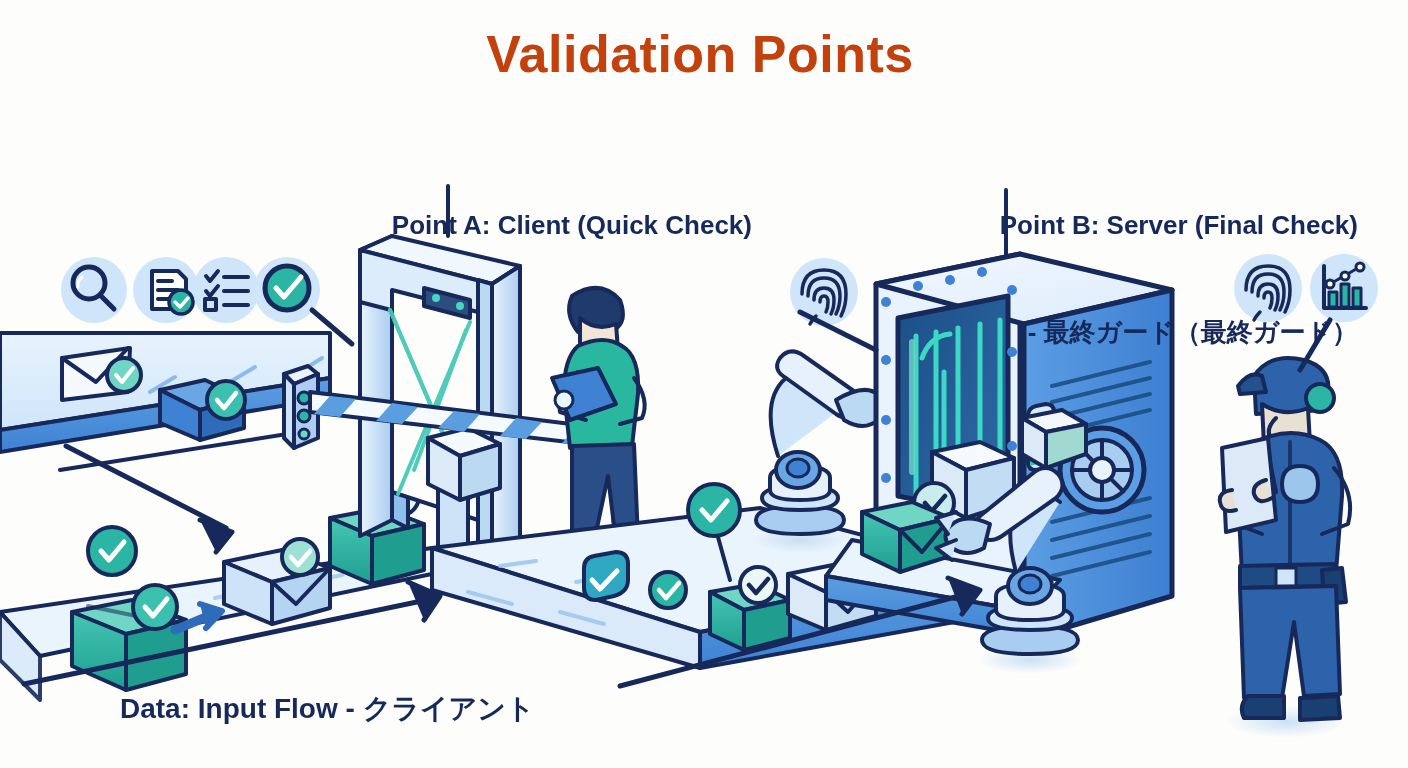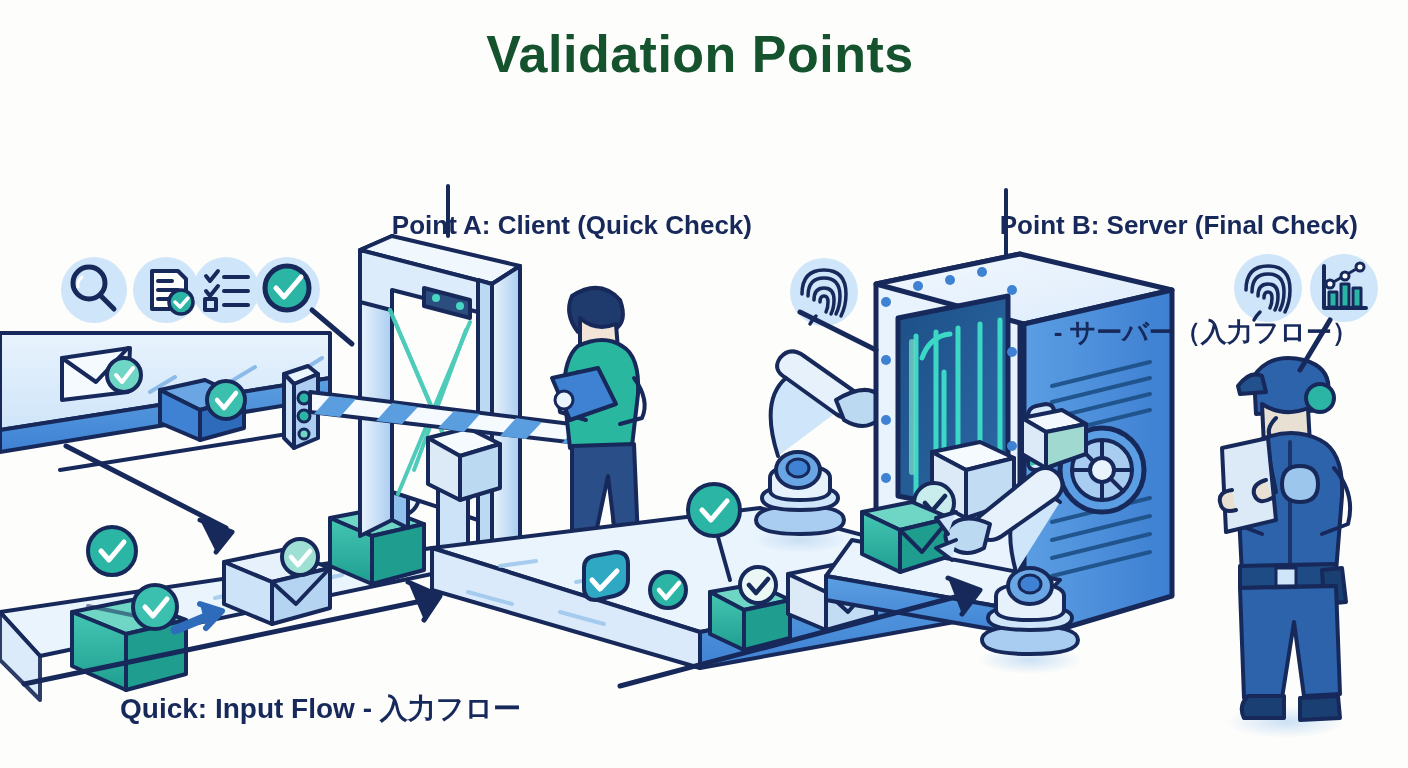--- a/index.html
+++ b/index.html
@@ -6,21 +6,21 @@
   body{
     width:1408px;height:768px;overflow:hidden;
     background:#fdfdfb;
     font-family:"Liberation Sans","DejaVu Sans",sans-serif;
   }
   #stage{position:relative;width:1408px;height:768px;}
   #scene{position:absolute;inset:0;}
   .txt{position:absolute;color:#172a53;font-weight:bold;white-space:pre;}
   #title{
     left:0;right:8px;top:24px;text-align:center;
-    font-size:52px;letter-spacing:.5px;color:#14532d;
+    font-size:52px;letter-spacing:.5px;color:#c2410c;
   }
   .ptlabel{text-align:right;font-size:26px;line-height:1.38;color:#17295a;}
   #labelA{left:112px;top:136px;width:640px;}
   #labelB{left:718px;top:136px;width:640px;}
   #caption{left:120px;top:690px;width:560px;text-align:left;font-size:28px;color:#17295a;}
 </style>
 </head>
 <body>
 
 <div id="stage">
@@ -499,18 +499,18 @@
   </svg>
 
   <div id="title" class="txt">Validation Points</div>
 
   <div id="labelA" class="txt ptlabel">
     <div>Point A: Client (Quick Check)</div>
   </div>
 
   <div id="labelB" class="txt ptlabel">
     <div>Point B: Server (Final Check)</div>
-    <div>- サーバー（入力フロー）</div>
+    <div>- 最終ガード（最終ガード）</div>
   </div>
 
-  <div id="caption" class="txt">Quick: Input Flow - 入力フロー</div>
+  <div id="caption" class="txt">Data: Input Flow - クライアント</div>
 
 </div>
 
 </body></html>

